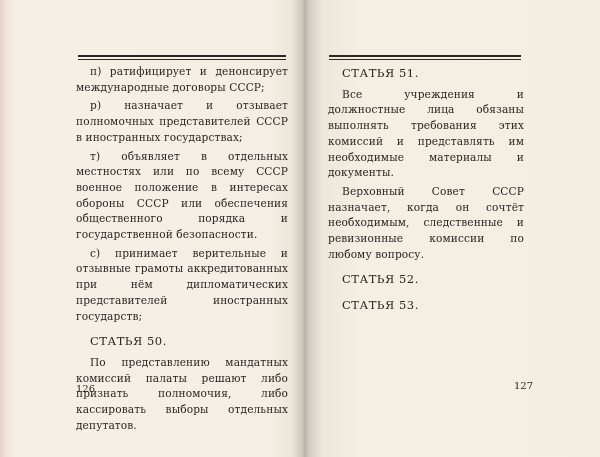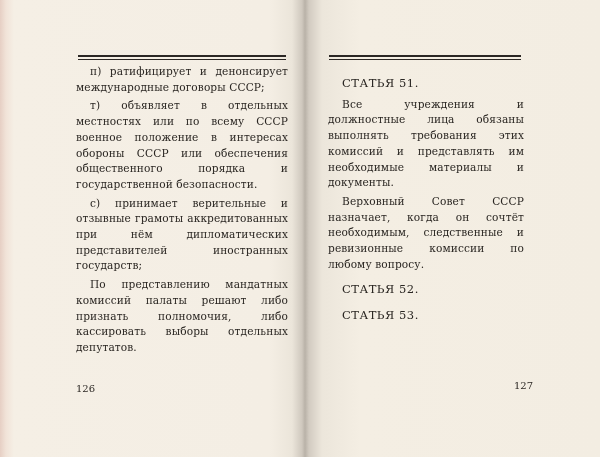--- a/index.html
+++ b/index.html
@@ -10,35 +10,37 @@
   .right{left:305px;width:295px;}
   .rule{position:absolute;height:5px;border-top:2px solid #2b2724;border-bottom:1px solid #2b2724;box-sizing:border-box;}
   .left .rule{left:78px;width:208px;top:55px;}
   .right .rule{left:24px;width:192px;top:55px;}
   .text{position:absolute;font-size:10.6px;line-height:15.7px;letter-spacing:0.1px;}
   .left .text{left:76px;width:212px;top:64px;}
   .right .text{left:23px;width:196px;top:64px;}
   p{margin:0;text-align:justify;text-align-last:left;}
   .para{text-indent:14px;margin-bottom:3px;}
   .head{font-size:11.5px;letter-spacing:0.5px;padding-left:14px;margin:10px 0 5px 0;}
-  .head.first{margin-top:12px;}
+  .head.first{margin-top:2px;}
   .folio{position:absolute;font-size:10px;font-weight:normal;}
   .left .folio{left:76px;top:383px;}
   .right .folio{left:201px;top:380px;margin-left:8px;}
 </style>
 </head>
 <body>
 
 <div class="spread">
   <div class="page left">
     <div class="rule"></div>
     <div class="text">
       <p class="para">п) ратифицирует и денонсирует международные договоры СССР;</p>
+      <p class="para">р) назначает и отзывает полномочных представителей СССР в иностранных государствах;</p>
       <p class="para">т) объявляет в отдельных местностях или по всему СССР военное положение в интересах обороны СССР или обеспечения общественного порядка и государственной безопасности.</p>
       <p class="para">с) принимает верительные и отзывные грамоты аккредитованных при нём дипломатических представителей иностранных государств;</p>
+      <p class="head">СТАТЬЯ 50.</p>
       <p class="para">По представлению мандатных комиссий палаты решают либо признать полномочия, либо кассировать выборы отдельных депутатов.</p>
     </div>
     <div class="folio">126</div>
   </div>
 
   <div class="page right">
     <div class="rule"></div>
     <div class="text">
       <p class="head first">СТАТЬЯ 51.</p>
       <p class="para">Все учреждения и должностные лица обязаны выполнять требования этих комиссий и представлять им необходимые материалы и документы.</p>

